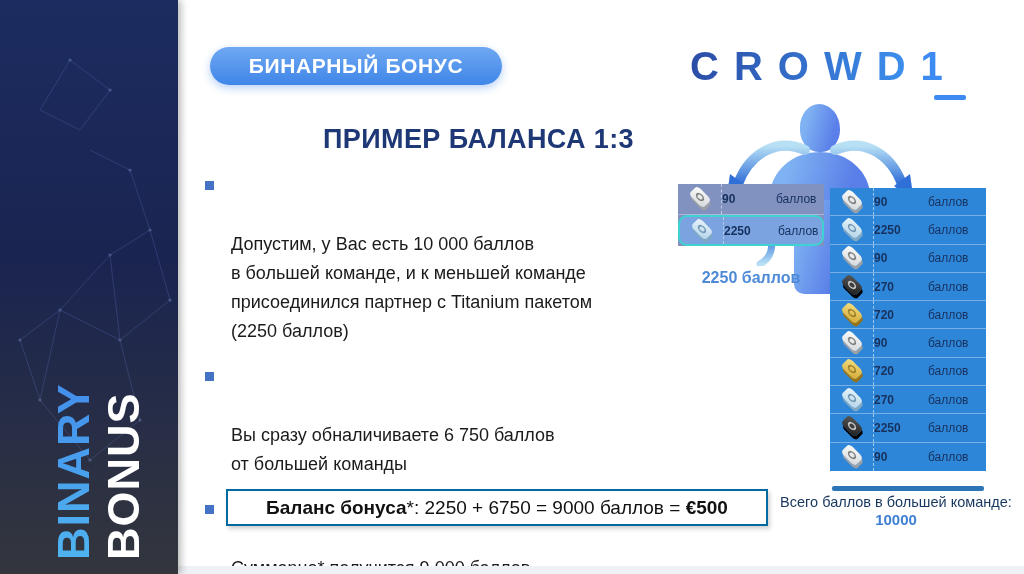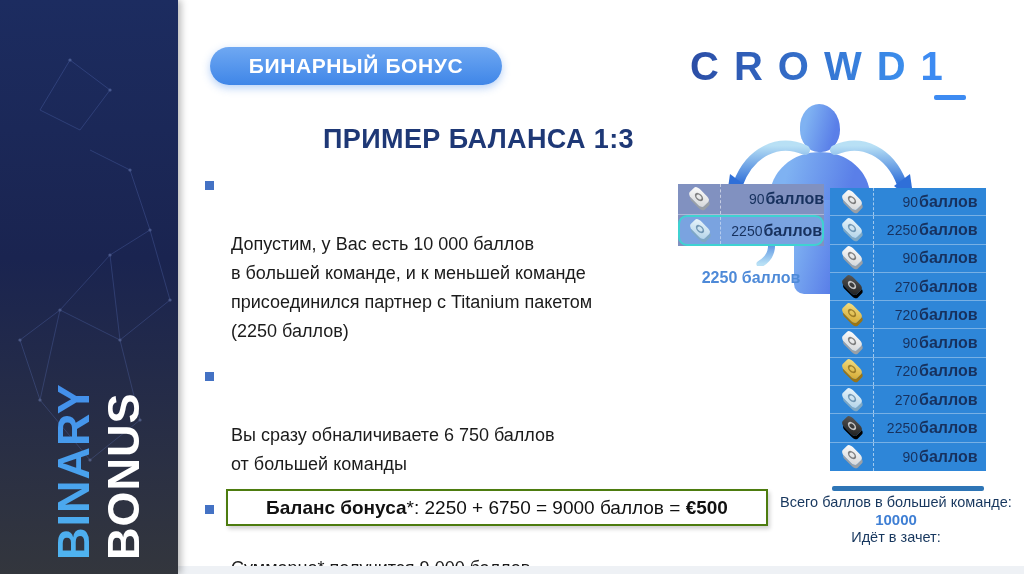--- a/index.html
+++ b/index.html
@@ -37,21 +37,21 @@
 
   
   .bullets { position:absolute; left:203px; top:172px; width:480px; list-style:none; }
   .bullets li { position:relative; padding-left:28px; margin-bottom:17px;
     font-size:18px; line-height:29px; color:#1b1b1b; white-space:pre-line; }
   .bullet-marker { position:absolute; left:2px; top:9px; width:9px; height:9px;
     background:#4472c4; }
 
   
   .balance-box { position:absolute; left:226px; top:489px; width:542px; height:37px;
-    background:#ffffff; border:2px solid #4d7c0f; box-shadow:2px 3px 4px rgba(0,0,0,.18);
+    background:#ffffff; border:2px solid #0369a1; box-shadow:2px 3px 4px rgba(0,0,0,.18);
     display:flex; align-items:center; justify-content:center;
     font-size:19px; color:#111; white-space:pre; }
   .balance-box b { font-weight:700; }
 
   
   .person { position:absolute; left:770px; top:104px; width:100px; height:190px; z-index:1; }
   .p-head { position:absolute; left:30px; top:0; width:40px; height:48px;
     border-radius:48% 52% 46% 46%; background:linear-gradient(105deg,#7fb2f2 20%,#5a7fe8 80%); }
   .p-shoulders { position:absolute; left:0; top:48px; width:100px; height:48px;
     border-radius:50px 50px 0 0 / 44px 44px 0 0;
@@ -77,22 +77,22 @@
     transform:rotate(45deg) scaleY(.62); }
   .ptop::after { content:""; position:absolute; inset:5px; border-radius:50%;
     border:2px solid rgba(0,0,0,.45); }
   .pkg.white     .ptop { background:linear-gradient(135deg,#fdfdfd,#d4d6d8); box-shadow:3px 3px 0 #9aa0a6; }
   .pkg.lightblue .ptop { background:linear-gradient(135deg,#eaf5fb,#b2d3e8); box-shadow:3px 3px 0 #7fa8c4; }
   .pkg.lightblue .ptop::after { border-color:rgba(40,90,130,.55); }
   .pkg.black     .ptop { background:linear-gradient(135deg,#5a5a5a,#1e1e1e); box-shadow:3px 3px 0 #000; }
   .pkg.black     .ptop::after { border-color:rgba(255,255,255,.7); }
   .pkg.gold      .ptop { background:linear-gradient(135deg,#f3df85,#d4a830); box-shadow:3px 3px 0 #9a7414; }
   .pkg.gold      .ptop::after { border-color:rgba(110,80,10,.6); }
-  .pts { width:44px; text-align:right; font-size:14px; font-weight:400; color:#17315e; }
-  .unit { margin-left:1px; font-size:16px; font-weight:700; color:#17315e; }
+  .pts { width:44px; text-align:left; font-size:12px; font-weight:700; color:#17315e; }
+  .unit { margin-left:10px; font-size:12px; font-weight:400; color:#17315e; }
 
   
   .new-member { position:absolute; left:660px; top:258px; width:182px; text-align:center; z-index:4; }
   .nm-line1 { font-size:15px; color:#1a3a70; }
   .nm-line2 { font-size:16px; font-weight:700; color:#4e8ad8; margin-top:11px; }
 
   
   .table-underline { position:absolute; left:832px; top:486px; width:152px; height:5px;
     background:#2e75b6; border-radius:2px; z-index:4; }
   .totals { position:absolute; left:772px; top:494px; width:248px; text-align:center; z-index:4; }
@@ -284,17 +284,16 @@
         </span>
         <span class="pts">90</span>
         <span class="unit">баллов</span>
       </div>
     </div>
   <div class="table-underline"></div>
 
   <div class="totals">
     <div class="tot-label">Всего баллов в большей команде:</div>
     <div class="tot-value">10000</div>
-    <div class="tot-label">Идёт в зачет:</div>
   </div>
 
   <div class="bottom-strip"></div>
 </div>
 
 </body></html>

